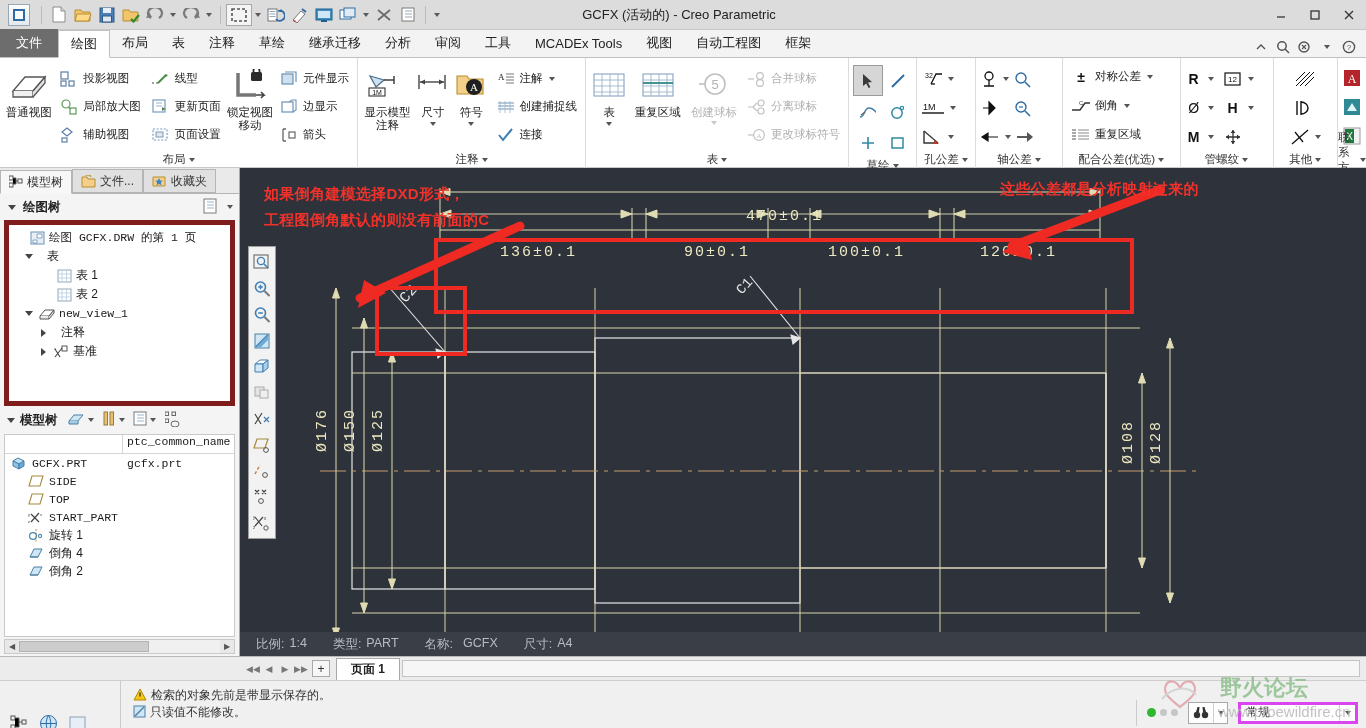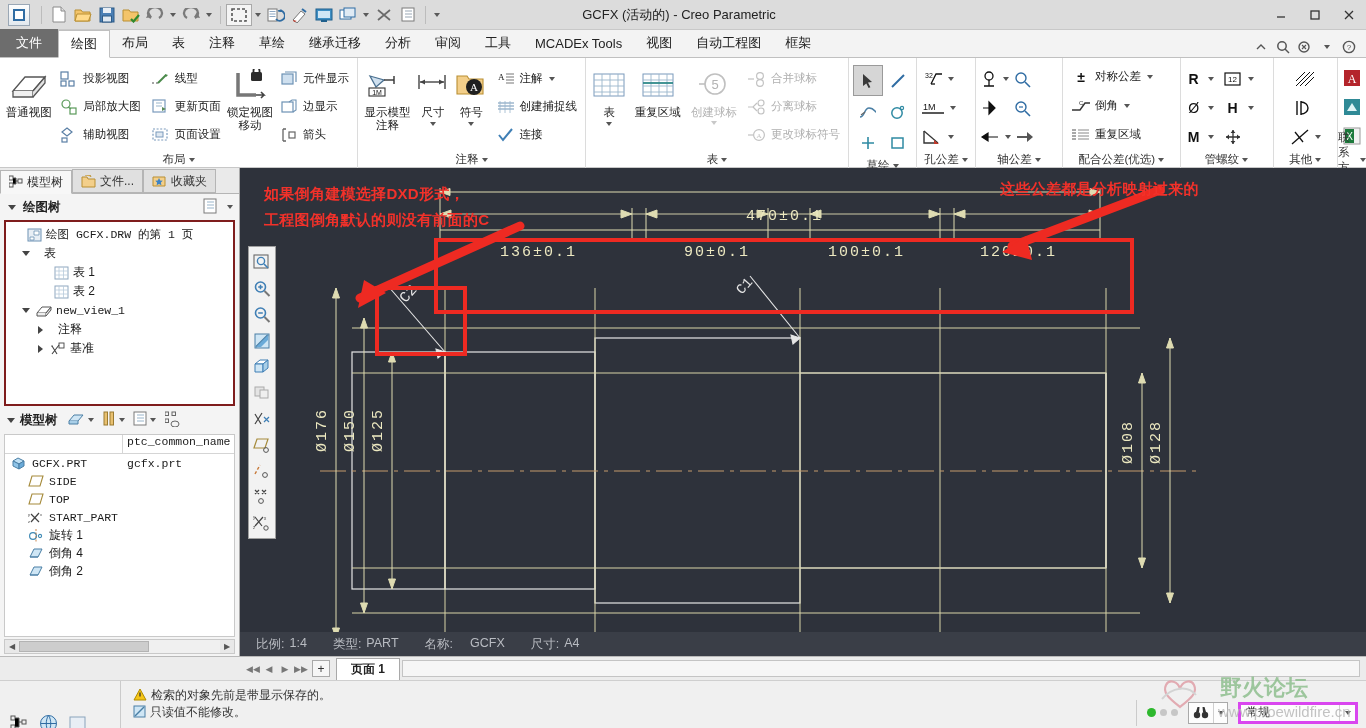--- a/index.html
+++ b/index.html
@@ -59,21 +59,21 @@
   .txt-ic{font-size:14px;font-weight:bold;color:#111;}
 
   
   .body{display:flex;height:488px;}
   .leftpane{width:240px;background:#f4f4f4;border-right:1px solid #a9a9a9;display:flex;flex-direction:column;}
   .pane-tabs{height:26px;display:flex;align-items:flex-end;background:#eaeaea;border-bottom:1px solid #b5b5b5;}
   .ptab{height:24px;display:flex;align-items:center;gap:4px;padding:0 8px;font-size:12px;color:#333;border:1px solid transparent;}
   .ptab.active{background:#f7f7f7;border:1px solid #b5b5b5;border-bottom-color:#f7f7f7;margin-bottom:-1px;}
   .pane-head{height:26px;display:flex;align-items:center;gap:5px;padding:0 6px;background:#f4f4f4;font-size:12.5px;font-weight:bold;color:#222;}
   .pane-head .spacer{margin-left:auto;}
-  .tree{flex:1;background:#fff;border:2px solid #7f1d1d;margin:0 4px 0 4px;overflow:hidden;font-size:12px;}
+  .tree{flex:1;background:#fff;border:5px solid #7f1d1d;margin:0 4px 0 4px;overflow:hidden;font-size:12px;}
   .tnode{display:flex;align-items:center;height:19px;gap:3px;white-space:nowrap;}
   .twist{width:12px;display:flex;align-items:center;justify-content:center;}
   .twist.down::after{content:"";border-left:4px solid transparent;border-right:4px solid transparent;border-top:5px solid #444;}
   .twist.right::after{content:"";border-top:4px solid transparent;border-bottom:4px solid transparent;border-left:5px solid #444;}
   .tico{width:18px;display:flex;align-items:center;justify-content:center;}
   .mono{font-family:"Liberation Mono","DejaVu Sans Mono",monospace;font-size:11.5px;}
   .mt-head{height:28px;display:flex;align-items:center;gap:3px;padding:0 5px;font-size:12.5px;font-weight:bold;color:#222;background:#f4f4f4;}
   .mt-table{flex:1;background:#fff;border:1px solid #c9c9c9;margin:0 4px;display:flex;flex-direction:column;overflow:hidden;}
   .mt-colhead{display:flex;height:19px;border-bottom:1px solid #d5d5d5;}
   .mt-c1{width:118px;border-right:1px solid #d5d5d5;}
@@ -1221,21 +1221,21 @@
 
     <div class="cvstatus">
       <div style="display:flex;gap:5px;">
         <span>比例:</span>
         <span>1:4</span>
       </div>
       <div style="display:flex;gap:5px;">
         <span>类型:</span>
         <span>PART</span>
       </div>
-      <div style="display:flex;gap:17px;">
+      <div style="display:flex;gap:10px;">
         <span>名称:</span>
         <span>GCFX</span>
       </div>
       <div style="display:flex;gap:5px;">
         <span>尺寸:</span>
         <span>A4</span>
       </div>
     </div>
   </div>
 </div>

